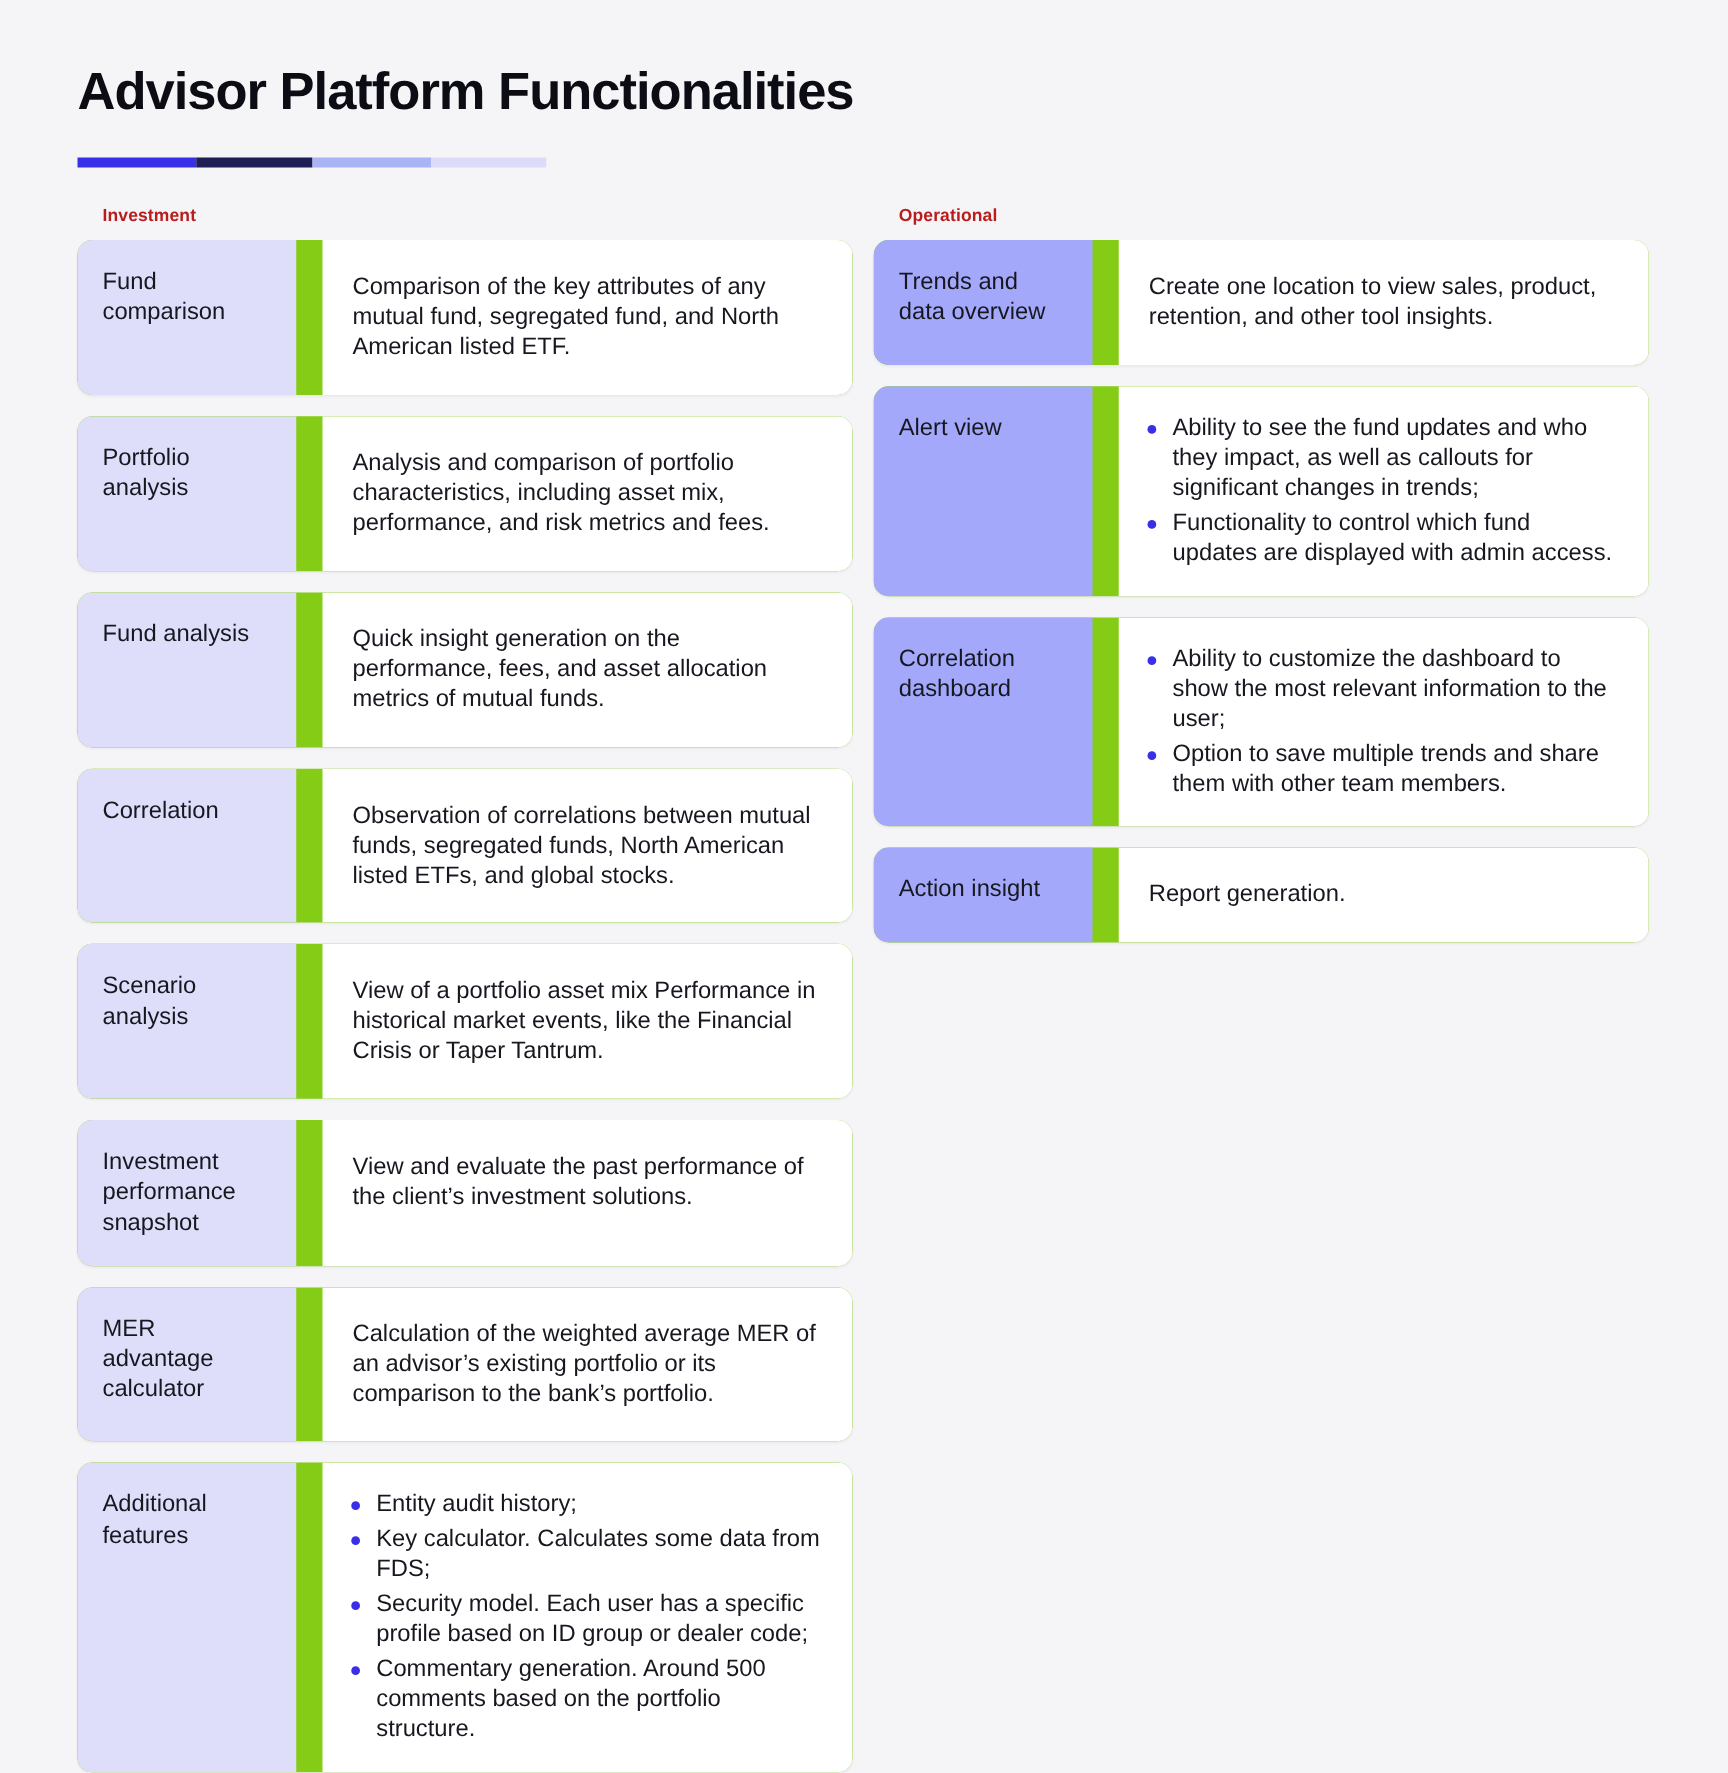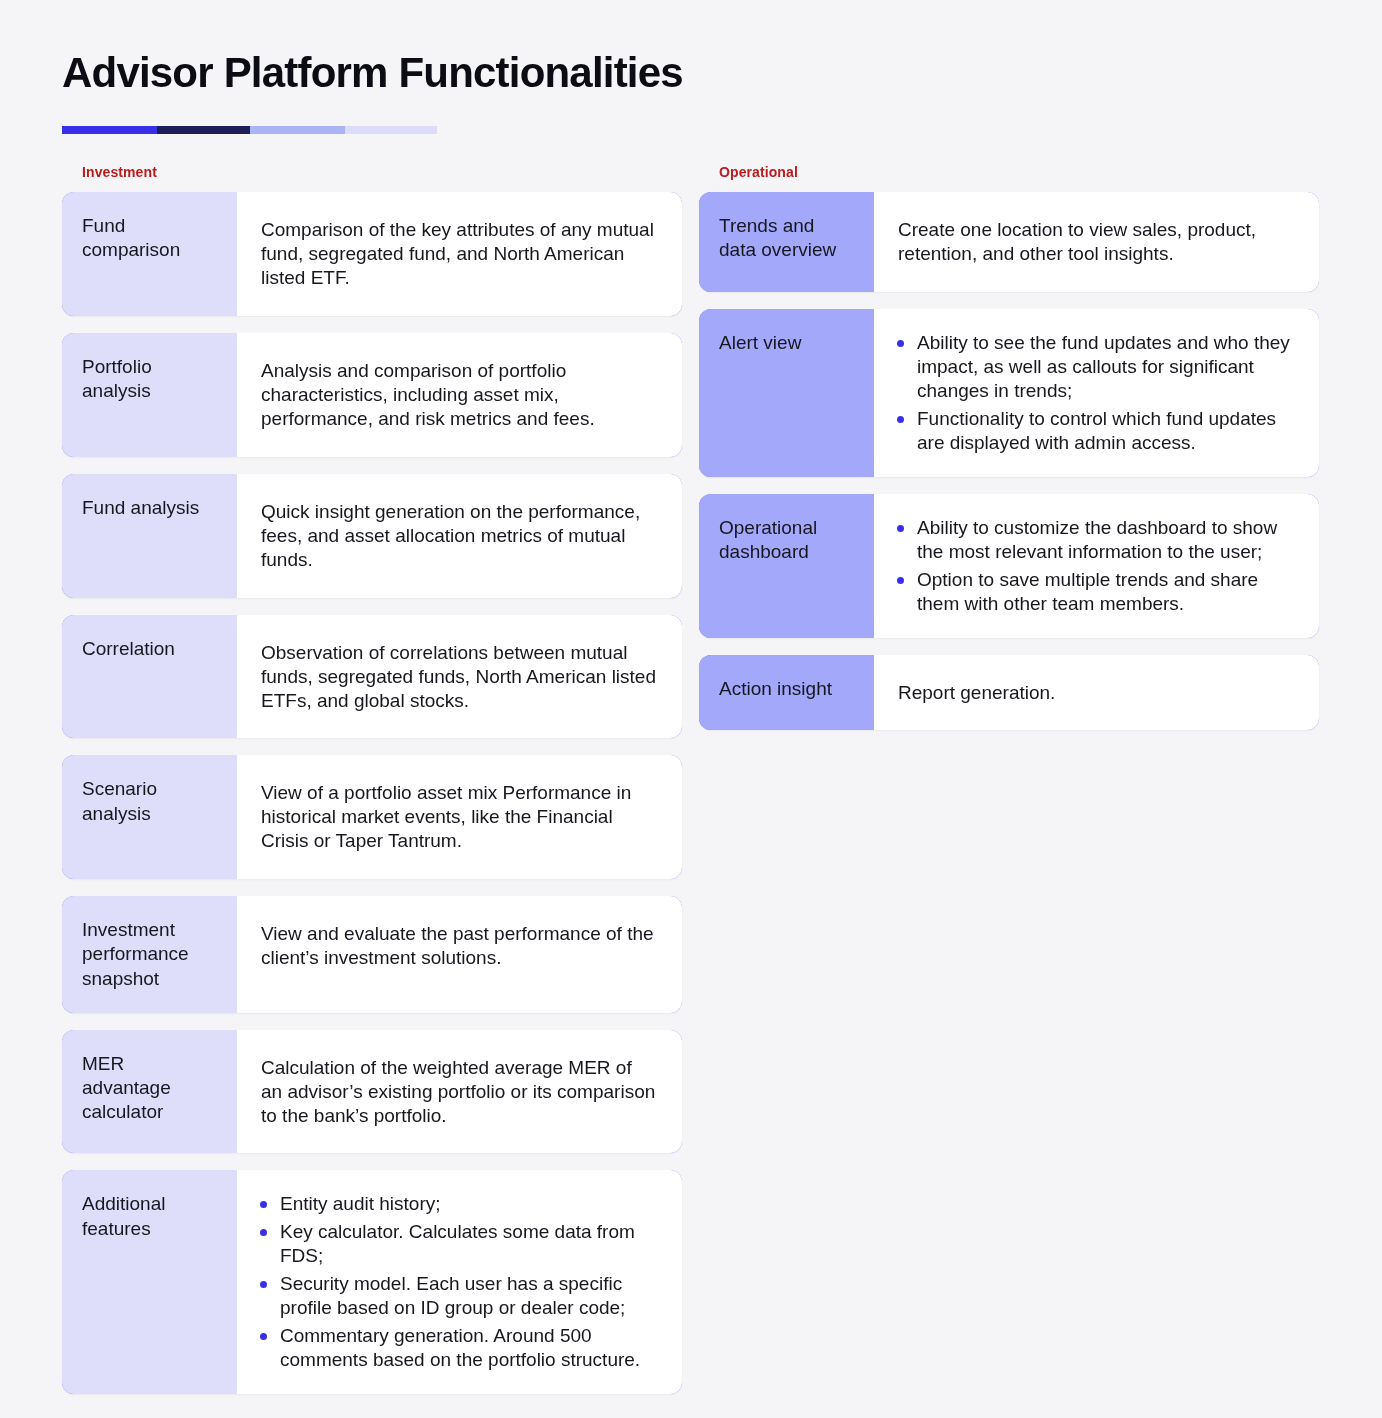--- a/index.html
+++ b/index.html
@@ -60,22 +60,23 @@
     letter-spacing: 0.1px;
   }
 
   
   .card {
     display: flex;
     align-items: stretch;
     border-radius: 12px;
     overflow: hidden;
     margin-bottom: 17px;
-    background: #8b5cf6;
+    background: #84cc16;
     box-shadow: 0 1px 2px rgba(20,20,60,0.05);
+    gap: 21px;
   }
 
   .card-label {
     flex: 0 0 175px;
     padding: 22px 20px 22px 20px;
     font-size: 19px;
     line-height: 1.27;
     color: #17181f;
   }
 
@@ -211,21 +212,21 @@
         <div class="card-label">Alert view</div>
         <div class="card-body">
           <ul class="bullets">
               <li>Ability to see the fund updates and who they impact, as well as callouts for significant changes in trends;</li>
               <li>Functionality to control which fund updates are displayed with admin access.</li>
             </ul>
         </div>
       </div>
 
       <div class="card">
-        <div class="card-label">Operational dashboard</div>
+        <div class="card-label">Correlation dashboard</div>
         <div class="card-body">
           <ul class="bullets">
               <li>Ability to customize the dashboard to show the most relevant information to the user;</li>
               <li>Option to save multiple trends and share them with other team members.</li>
             </ul>
         </div>
       </div>
 
 
       <div class="card">

